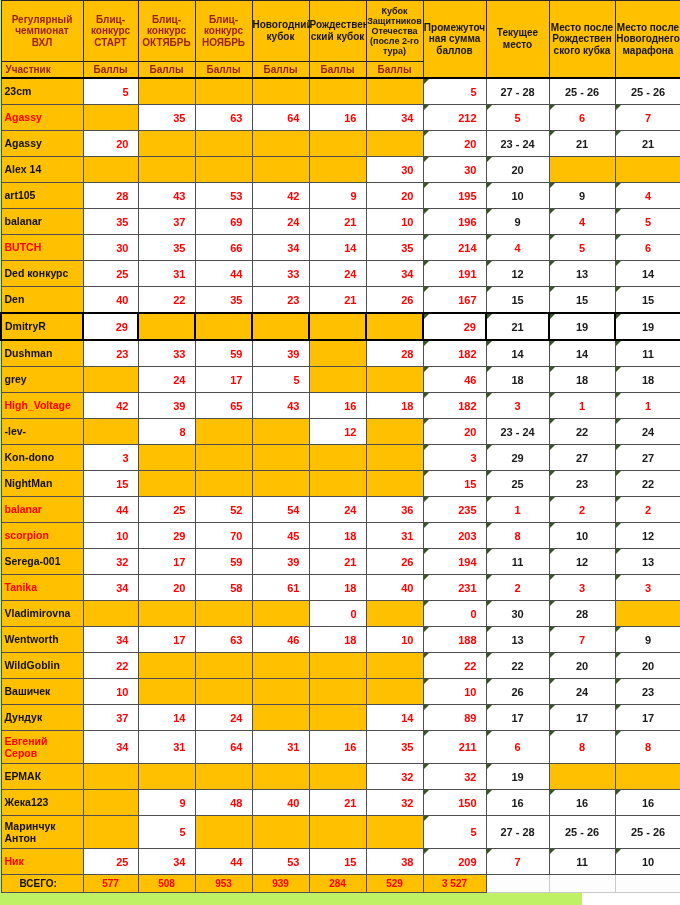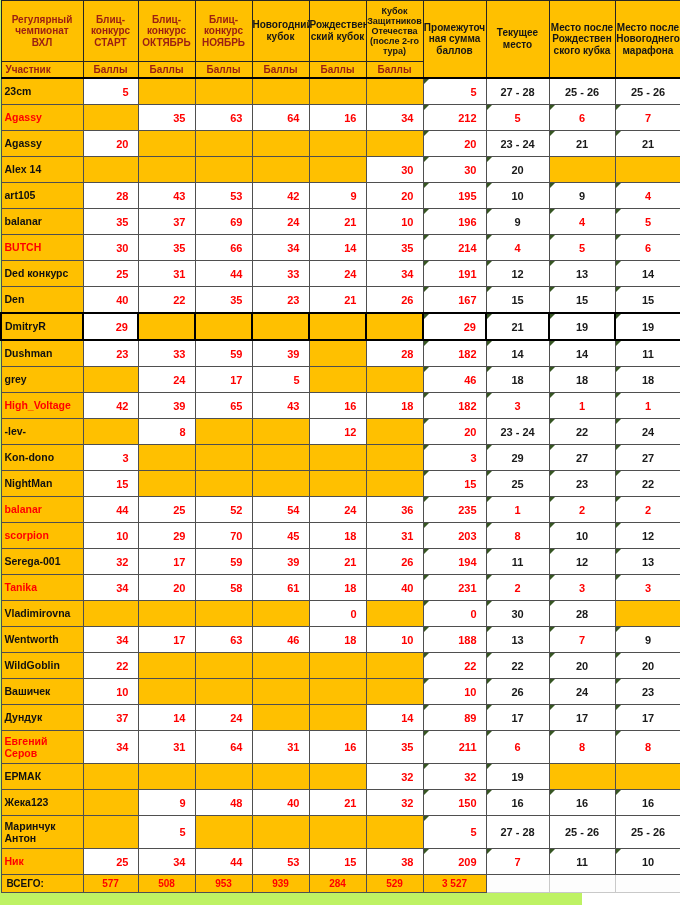--- a/index.html
+++ b/index.html
@@ -18,21 +18,21 @@
   td.name{text-align:left;padding:0 2px 0 3px;color:#111;font-size:10.5px;line-height:1.15;margin-top:14px;}
   td.name.red{color:var(--red,#FF0000);}
   td.score,td.sum{color:var(--red,#FF0000);text-align:right;padding-right:9px;}
   td.place{color:#1a1a1a;text-align:center;}
   td.place.redp{color:var(--red,#FF0000);}
   tr.tall td{height:32px;}
   tr.boxed td{border:2px solid #000;}
   .tri::before{content:"";position:absolute;top:0;left:0;width:0;height:0;
     border-top:5px solid var(--green,#375623);border-right:5px solid transparent;}
   tr.totals td{height:17px;font-size:10px;}
-  tr.totals td.label{text-align:left;padding-left:5px;color:#111;margin-left:12px;}
+  tr.totals td.label{text-align:left;padding-left:18px;color:#111;margin-left:12px;}
   tr.totals td.tval{color:var(--red,#FF0000);text-align:center;}
   tr.totals td.empty{background:#fdfdfd;border-color:#c9c9c9;}
 </style>
 </head>
 <body>
 
 <div class="screen">
   <table>
     <colgroup>
       <col style="width:82px">

